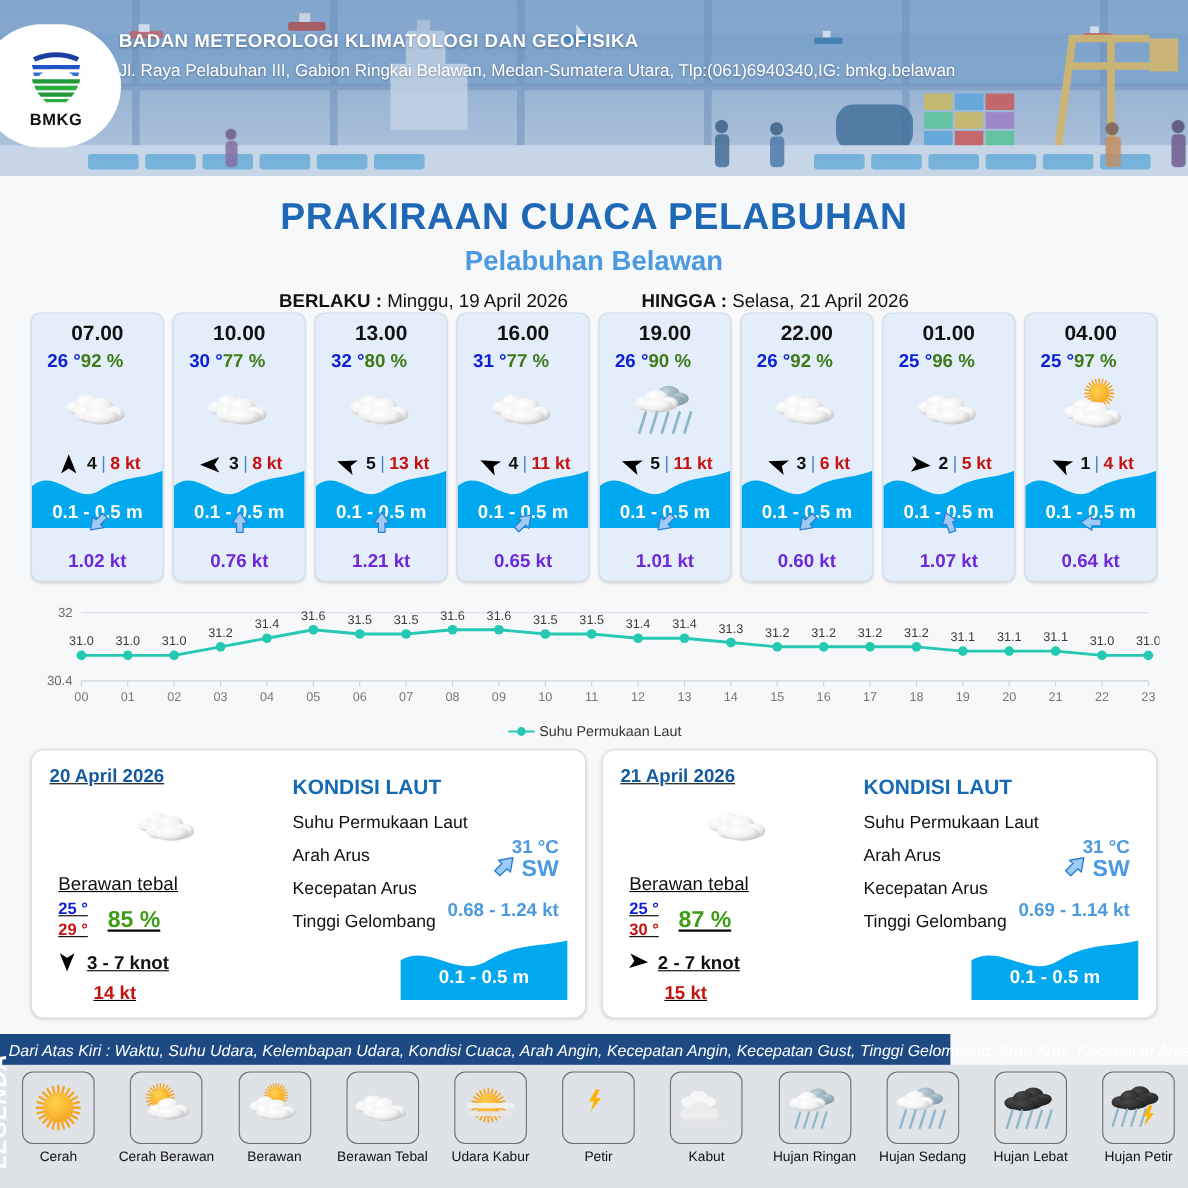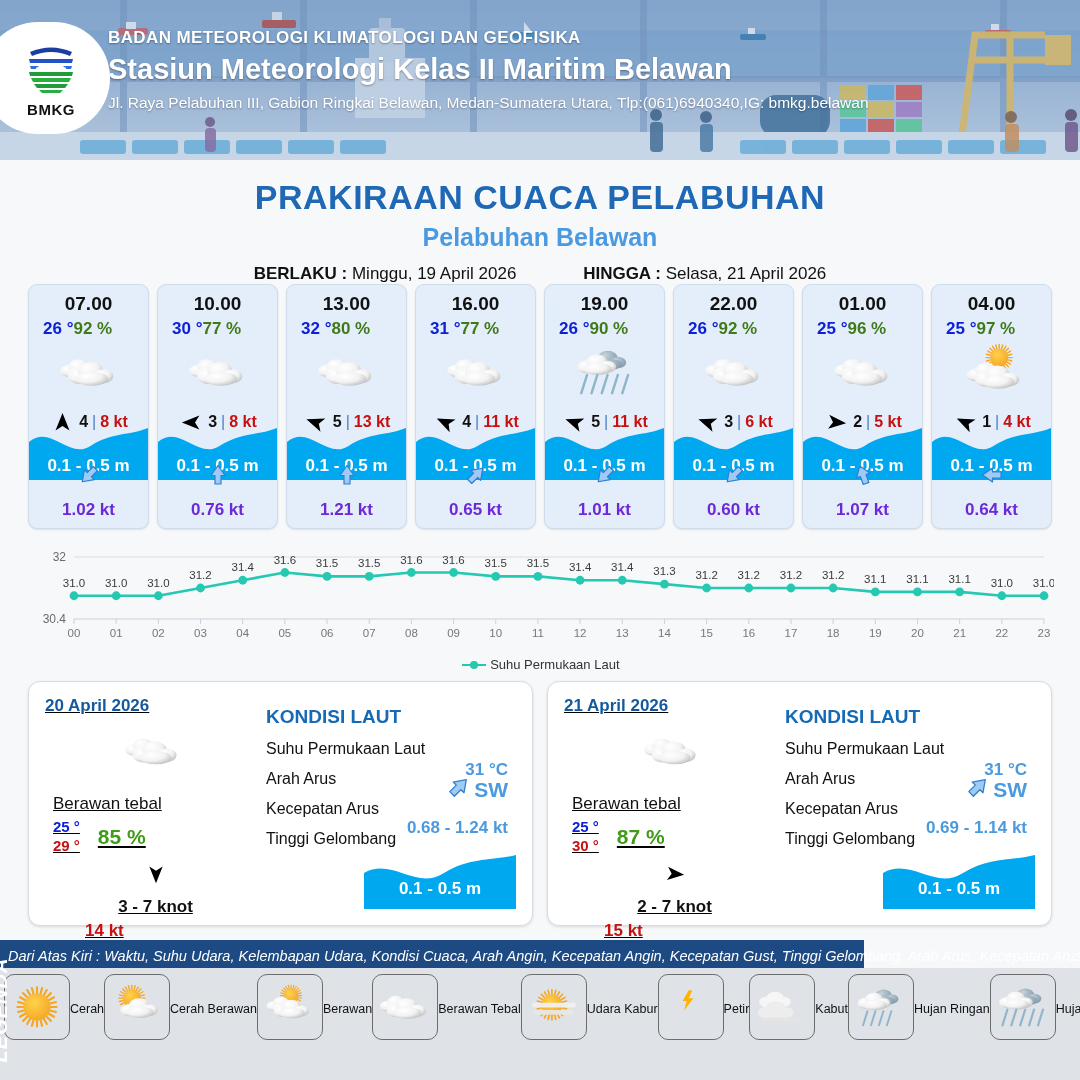--- a/index.html
+++ b/index.html
@@ -86,21 +86,21 @@
   .sum-left { width:215px; position:relative;text-decoration:underline; }
   .sum-date { font-size:17px; font-weight:bold; color:#14599e; }
   .sum-icon { height:62px; display:flex; align-items:center; justify-content:center; margin-top:4px; }
   .sum-cond { font-size:17px; color:#111; margin-top:12px; margin-left:8px; }
   .sum-tt { display:flex; align-items:center; margin-top:4px; margin-left:8px; }
   .sum-tt .cols { display:flex; flex-direction:column; font-size:15px; font-weight:bold; line-height:1.25; }
   .sum-tt .tmin { color:#0d20d8; }
   .sum-tt .tmax { color:#c61111; }
   .sum-tt .hum { font-size:21px; font-weight:bold; color:#3f9b18; margin-left:18px; }
   .sum-wind { display:flex; align-items:center; gap:8px; margin-top:8px; margin-left:6px;
-              font-size:17px; font-weight:bold; color:#111;flex-direction:column; }
+              font-size:17px; font-weight:bold; color:#111; }
   .sum-gust { font-size:17px; font-weight:bold; color:#c61111; margin-top:4px; margin-left:40px; }
 
   .sum-right { flex:1; position:relative; padding-left:6px; }
   .sum-h { font-size:19px; font-weight:bold; color:#1569b5; margin-top:10px; }
   .kv { font-size:16px; color:#111; margin-top:12px; }
   .kv-val { position:absolute; right:8px; font-size:17px; font-weight:bold; color:#4b9ae0; }
   .v-sst { top:44px;margin-top:20px; }
   .v-dir { top:78px; display:flex; align-items:center; gap:2px; font-size:21px; }
   .v-spd { top:122px; font-size:17px; }
   .sum-wave { position:absolute; right:0; bottom:2px; width:152px; height:58px; }
@@ -117,21 +117,21 @@
     width:34px; background:linear-gradient(180deg,#1c4b86,#123a6b); position:relative;
   }
   .leg-side .vt {
     position:absolute; left:50%; top:50%; transform:translate(-50%,-50%) rotate(-90deg);
     white-space:nowrap; color:#fff; font-size:20px; font-weight:bold; font-style:italic;
     letter-spacing:1px;
   }
   .leg-body { flex:1; display:flex; flex-direction:column; }
   .leg-caption { color:#fff; font-size:14.5px; font-style:italic; padding:8px 6px 4px 8px; white-space:nowrap; }
   .leg-items { flex:1; background:#dfe3e8; display:flex; align-items:flex-start; padding:6px 4px 0 4px; }
-  .leg-item { flex:1; display:flex; flex-direction:row; align-items:center;text-align:right; }
+  .leg-item { flex:1; display:flex; flex-direction:column; align-items:center;text-align:right; }
   .leg-box {
     width:66px; height:66px; border:1px solid #6d6d6d; border-radius:10px;
     background:#dfe3e8; display:flex; align-items:center; justify-content:center;
   }
   .leg-lbl { font-size:12.5px; color:#111; margin-top:4px; white-space:nowrap; }
 </style>
 </head>
 <body>
 
 <div class="page">
@@ -259,21 +259,20 @@
           <path d="M11 40 L51 40 L49 44 L13 44 Z" fill="#27ae3f"></path>
           <path d="M14 46 L48 46 L45 50 L17 50 Z" fill="#1f9b3a"></path>
           <path d="M19 52 L43 52 L40 55 L22 55 Z" fill="#27ae3f"></path>
         </g>
       </svg>
       <div class="bm-text">BMKG</div>
     </div>
 
     <div class="hdr-text">
       <div class="hdr-l1">BADAN METEOROLOGI KLIMATOLOGI DAN GEOFISIKA</div>
-      <div class="hdr-l2">Stasiun Meteorologi Kelas II Maritim Belawan</div>
       <div class="hdr-l3">Jl. Raya Pelabuhan III, Gabion Ringkai Belawan, Medan-Sumatera Utara, Tlp:(061)6940340,IG: bmkg.belawan</div>
     </div>
   </div>
 
   <div class="title-wrap">
     <div class="t-main">PRAKIRAAN CUACA PELABUHAN</div>
     <div class="t-sub">Pelabuhan Belawan</div>
     <div class="t-valid">
       <span class="lbl">BERLAKU :</span>
       <span>Minggu, 19 April 2026</span>

